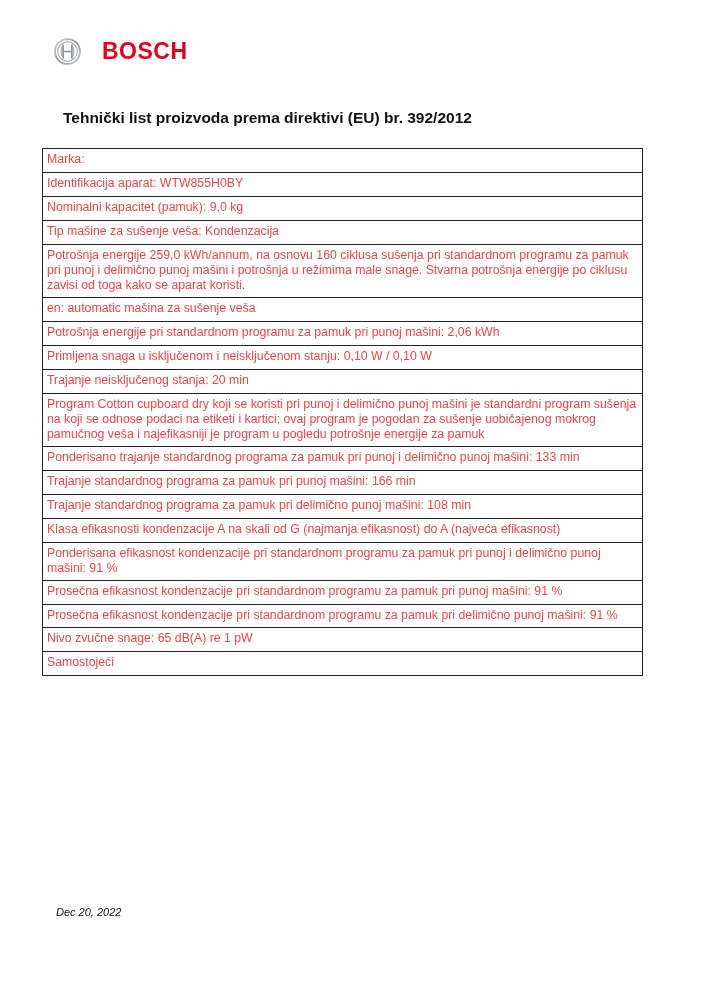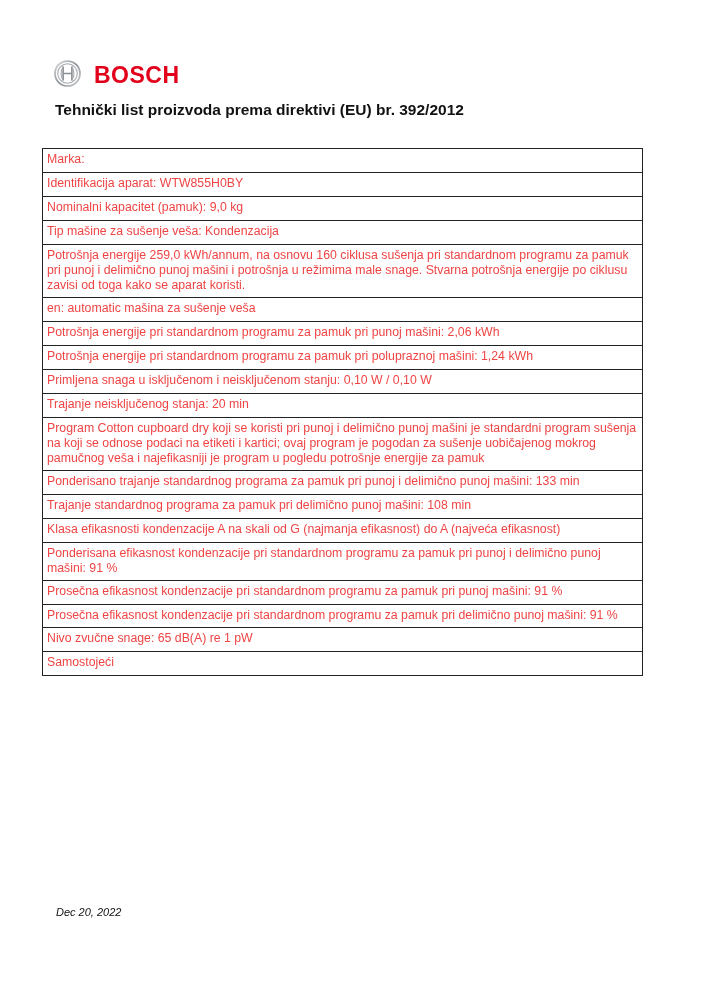--- a/index.html
+++ b/index.html
@@ -11,44 +11,45 @@
       width: 708px;
       height: 1000px;
       position: relative;
       font-family: "Liberation Sans", sans-serif;
       color: #111111;
       overflow: hidden;
     }
     .logo {
       position: absolute;
       left: 54px;
-      top: 60px;
+      top: 36px;
       display: flex;
-      align-items: flex-start;
+      align-items: center;
       height: 30px;
+      gap: 8px;
     }
     .logo-mark {
       width: 27px;
       height: 27px;
       display: block;
     }
     .logo-text {
       margin-left: 13px;
       font-family: "Liberation Sans", sans-serif;
       font-weight: bold;
       font-size: 23px;
       letter-spacing: 0.5px;
       color: #e2001a;
       line-height: 30px;
     }
     .doc-title {
       position: absolute;
       left: 47px;
       top: 93px;
-      margin: 8px;
+      margin: 16px;
       font-size: 15.5px;
       font-weight: bold;
       color: #111111;
       white-space: nowrap;
     }
     .spec-table {
       position: absolute;
       left: 42px;
       top: 148px;
       width: 601px;
@@ -114,33 +115,33 @@
     <tr>
         <td>Potrošnja energije 259,0 kWh/annum, na osnovu 160 ciklusa sušenja pri standardnom programu za pamuk pri punoj i delimično punoj mašini i potrošnja u režimima male snage. Stvarna potrošnja energije po ciklusu zavisi od toga kako se aparat koristi.</td>
       </tr>
     <tr>
         <td class="single">en: automatic mašina za sušenje veša</td>
       </tr>
     <tr>
         <td class="single">Potrošnja energije pri standardnom programu za pamuk pri punoj mašini: 2,06 kWh</td>
       </tr>
     <tr>
-        <td class="single">Potrošnja energije pri standardnom programu za pamuk pri polupraznoj mašini: 1,24 kWh</td>
-      </tr>
-    <tr>
         <td class="single">Primljena snaga u isključenom i neisključenom stanju: 0,10 W / 0,10 W</td>
       </tr>
     <tr>
         <td class="single">Trajanje neisključenog stanja: 20 min</td>
       </tr>
     <tr>
         <td>Program Cotton cupboard dry koji se koristi pri punoj i delimično punoj mašini je standardni program sušenja na koji se odnose podaci na etiketi i kartici; ovaj program je pogodan za sušenje uobičajenog mokrog pamučnog veša i najefikasniji je program u pogledu potrošnje energije za pamuk</td>
       </tr>
     <tr>
         <td class="single">Ponderisano trajanje standardnog programa za pamuk pri punoj i delimično punoj mašini: 133 min</td>
+      </tr>
+    <tr>
+        <td class="single">Trajanje standardnog programa za pamuk pri punoj mašini: 166 min</td>
       </tr>
     <tr>
         <td class="single">Trajanje standardnog programa za pamuk pri delimično punoj mašini: 108 min</td>
       </tr>
     <tr>
         <td class="single">Klasa efikasnosti kondenzacije A na skali od G (najmanja efikasnost) do A (najveća efikasnost)</td>
       </tr>
     <tr>
         <td>Ponderisana efikasnost kondenzacije pri standardnom programu za pamuk pri punoj i delimično punoj mašini: 91 %</td>
       </tr>

